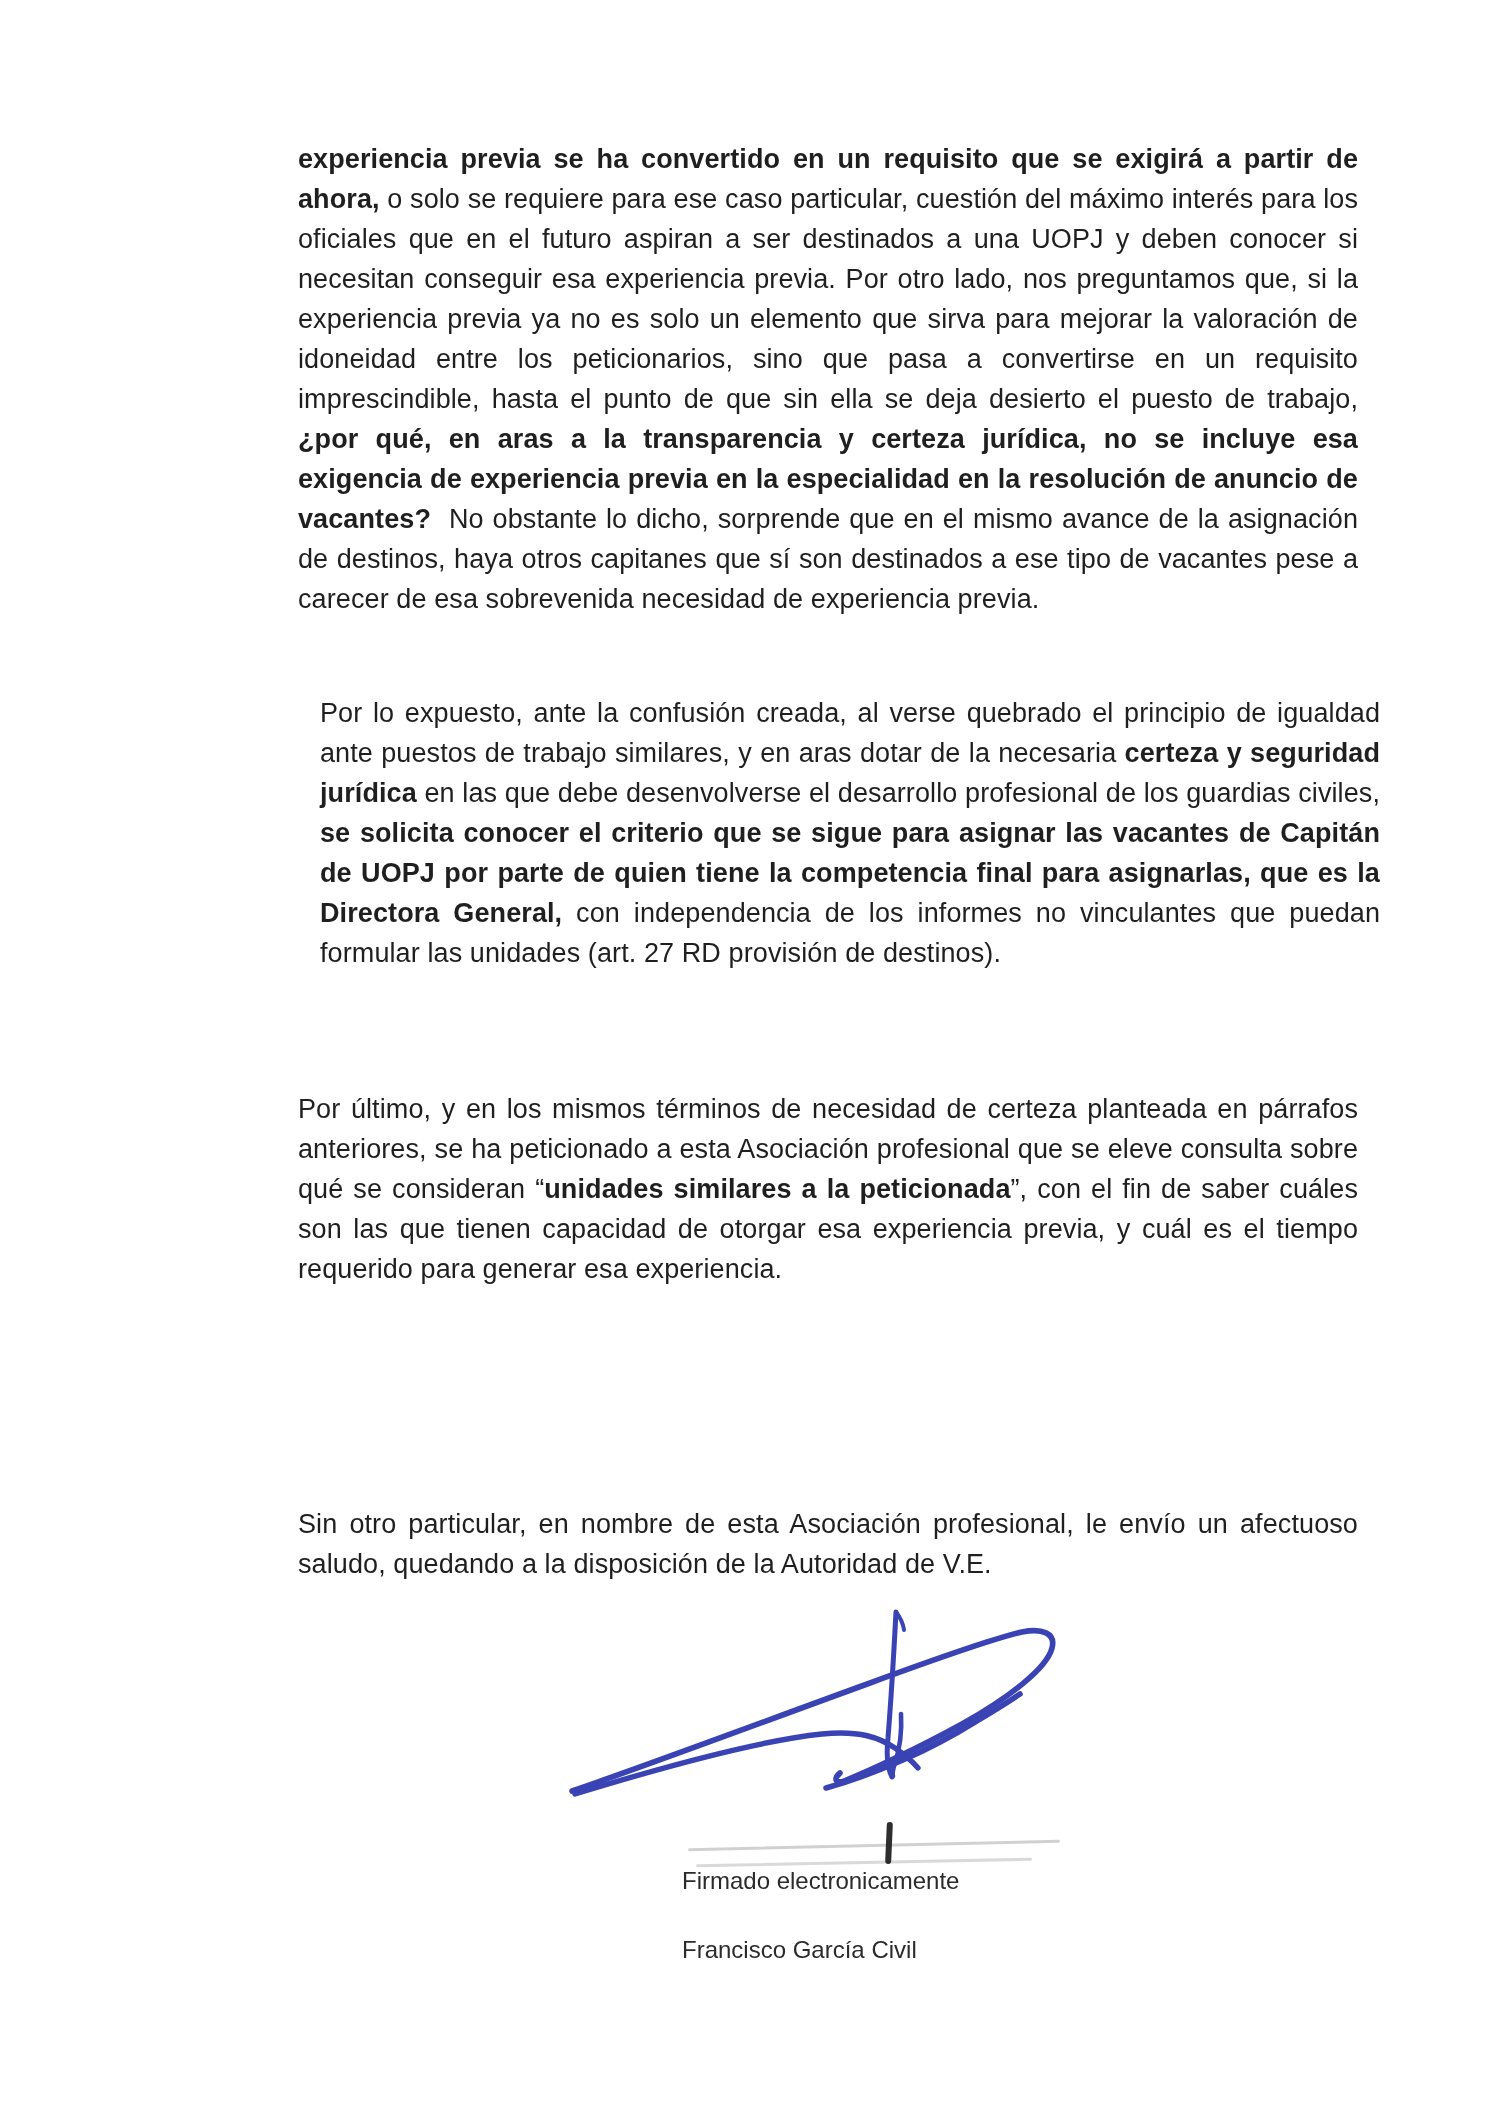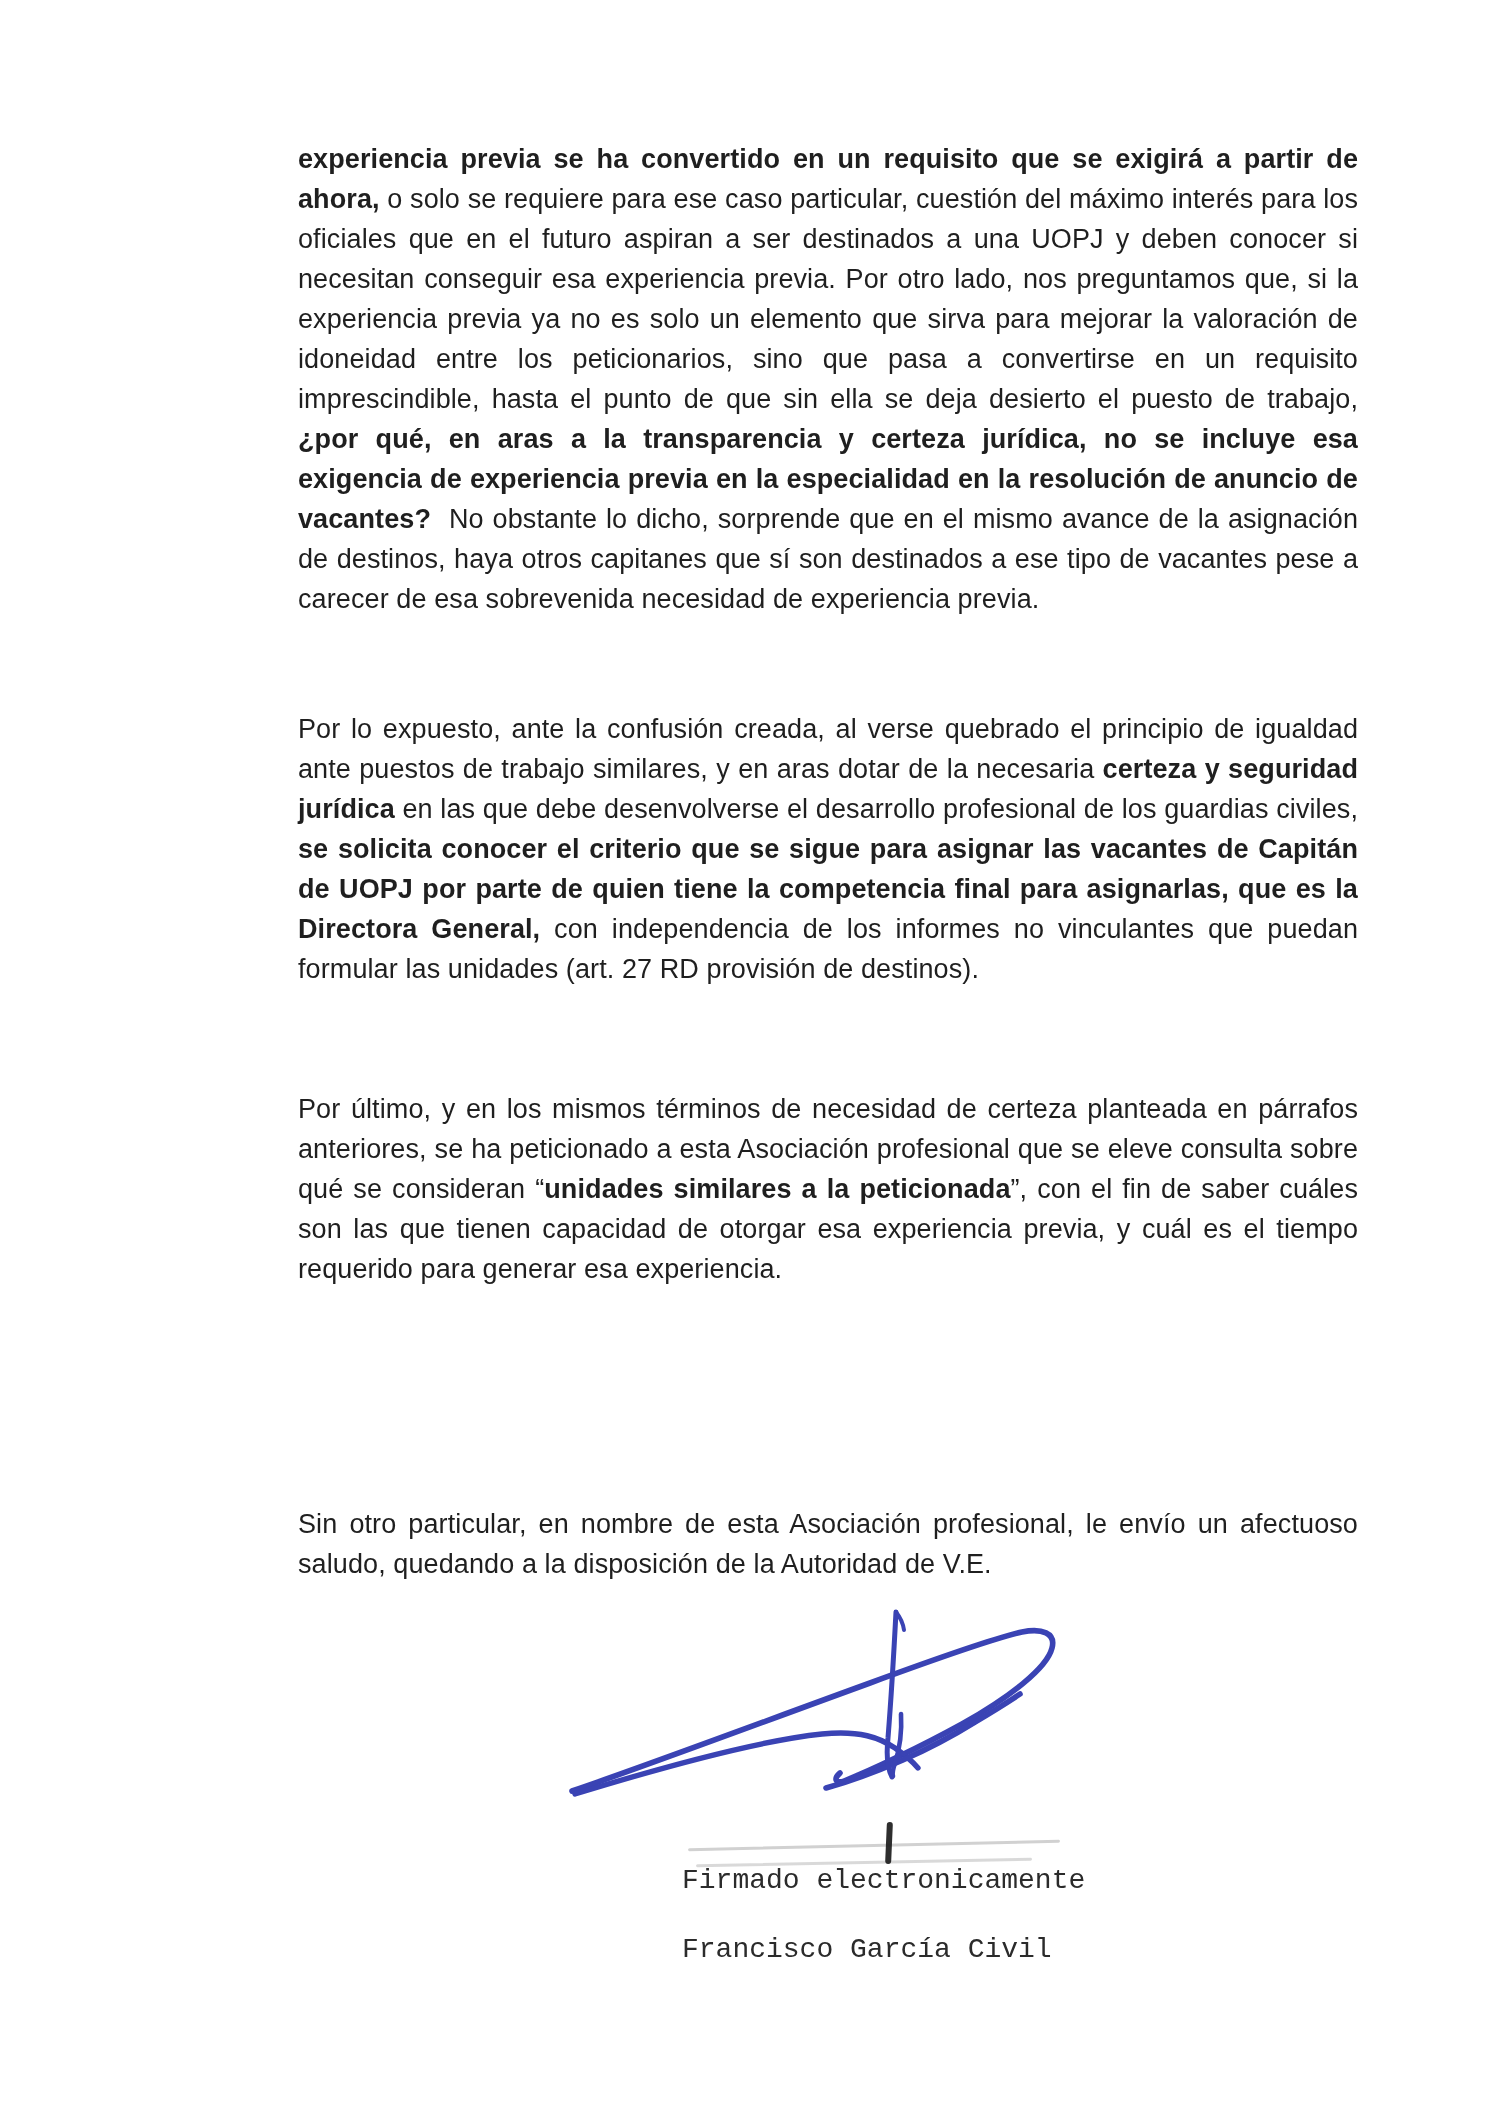--- a/index.html
+++ b/index.html
@@ -18,37 +18,37 @@
     left:298px;
     width:1060px;
     font-size:27px;
     line-height:40px;
     text-align:justify;
     letter-spacing:0.1px;
     color:#1f1f1f;
   }
   .para b{font-weight:700;}
   .p1{top:112px;}
-  .p2{top:682px;}
+  .p2{top:666px;margin-left:22px;}
   .p3{top:1062px;}
   .p4{top:1322px;}
   .p5{top:1477px;}
   .signature-svg{
     position:absolute;
     left:540px;
     top:1595px;
     width:540px;
     height:240px;
   }
   .sig-caption{
     position:absolute;
     left:682px;
     top:1823px;
-    font-family:Liberation Mono, monospace;
-    font-size:28px;
+    font-family:Liberation Sans, sans-serif;
+    font-size:24px;
     line-height:23px;
     color:#2b2b2b;
     white-space:pre;
     z-index:3;
   }
   .streak{
     position:absolute;
     height:3px;
     z-index:1;
     border-radius:2px;

